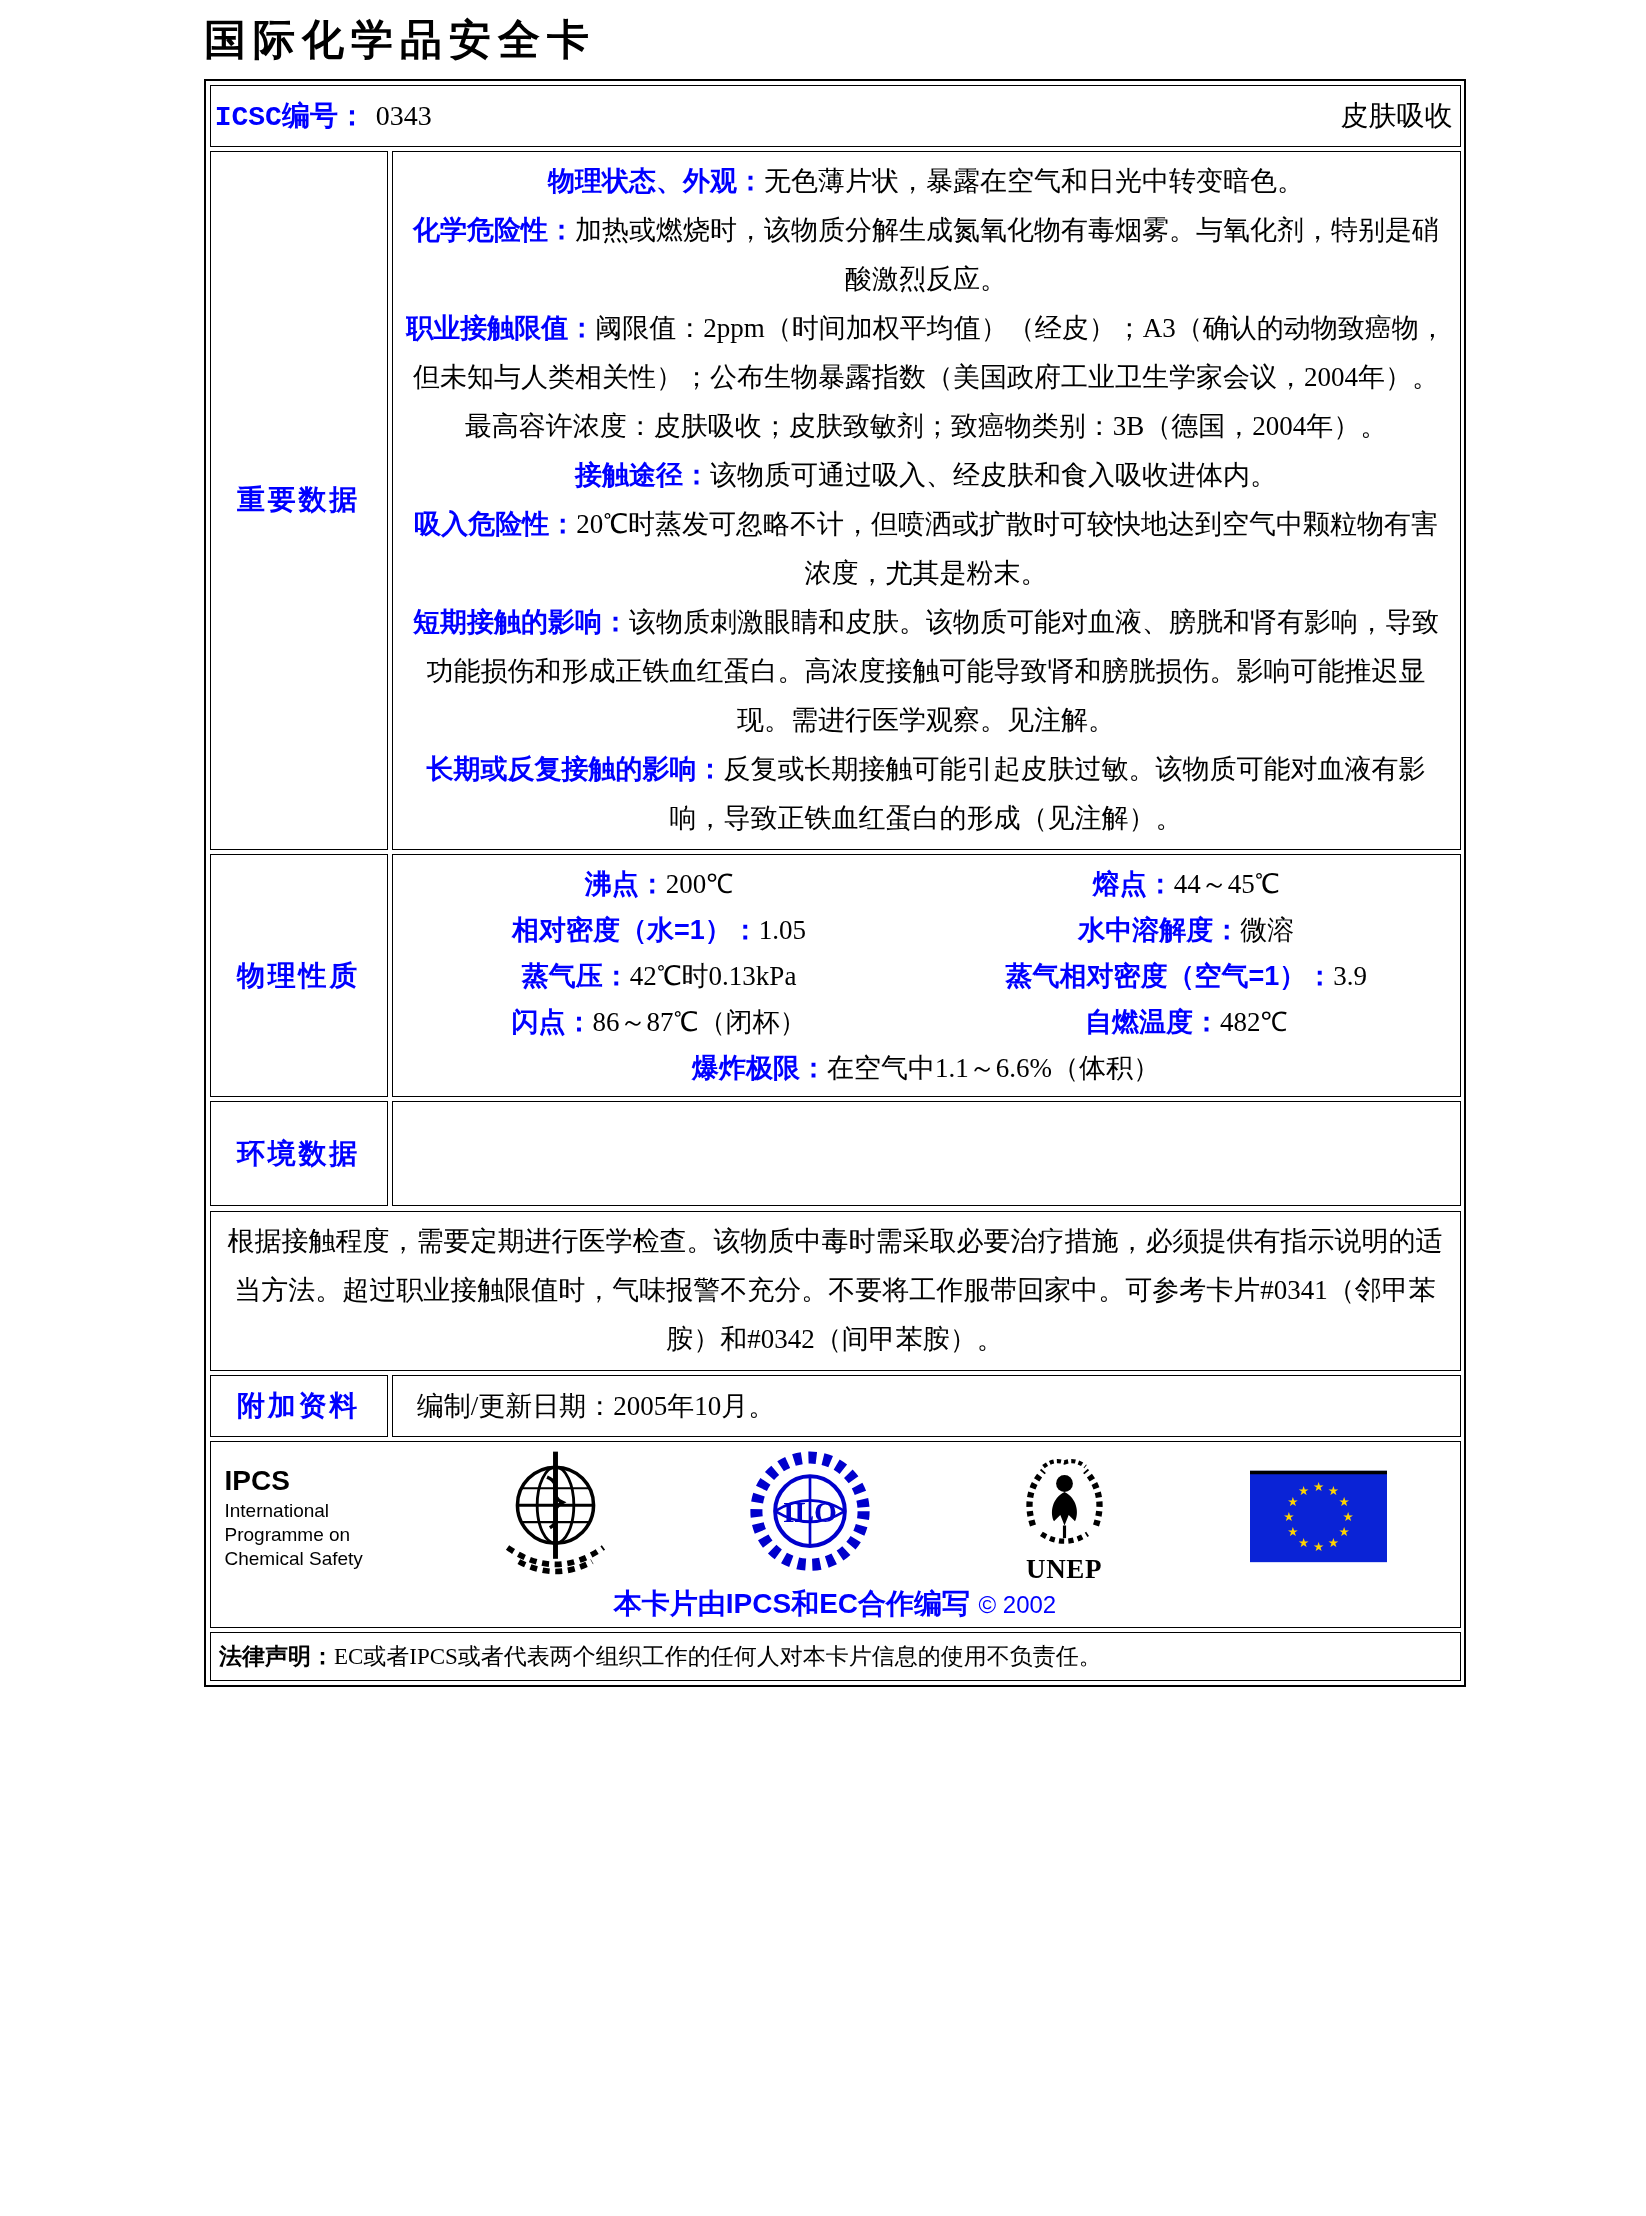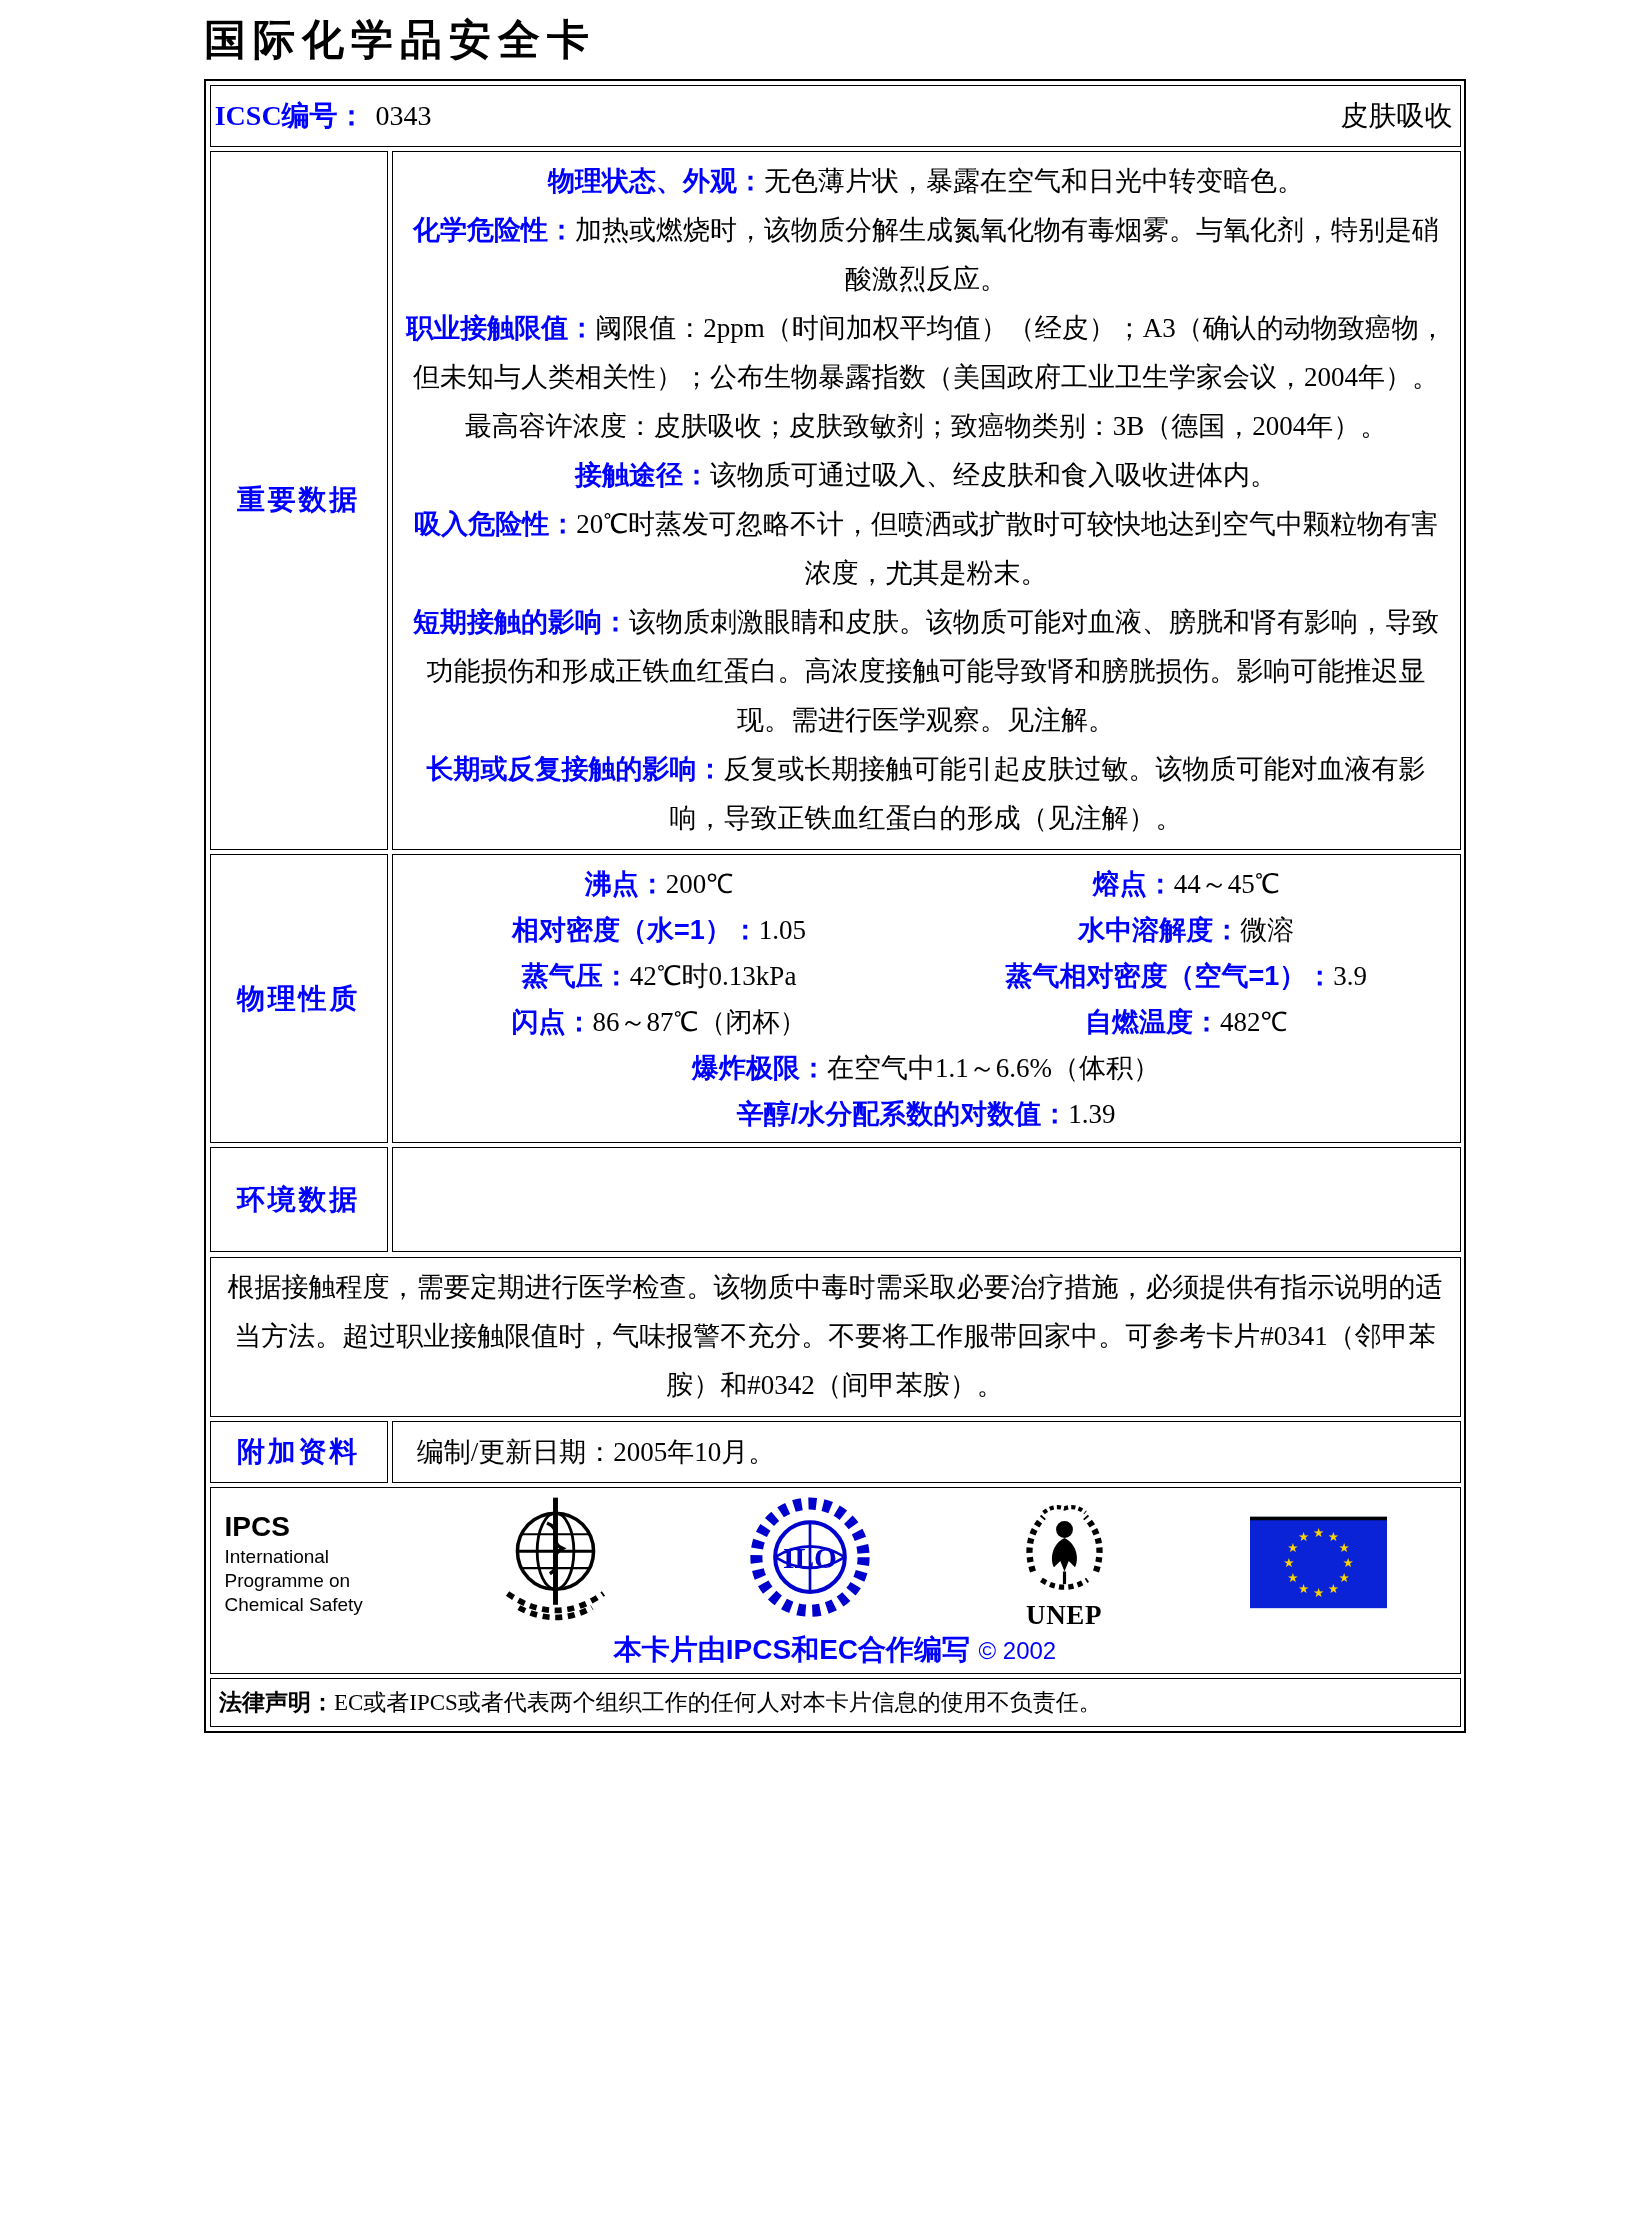--- a/index.html
+++ b/index.html
@@ -37,21 +37,21 @@
   }
   .header-cell{
     flex:1;
     min-height:62px;
     display:flex;align-items:center;justify-content:space-between;
     padding:0 7px 0 4.2px;
     font-size:28px;
   }
   .hdr-label{
     color:#0000ff;font-weight:bold;
-    font-family:Liberation Serif, serif;
+    font-family:Liberation Mono, monospace;
   }
   .hdr-num{color:#000;margin-left:9.8px;}
   .hdr-left{display:flex;align-items:center;}
   .chem-name{color:#000;}
   .label-cell{
     flex:0 0 178px;
     display:flex;align-items:center;justify-content:center;
     color:#0000ff;
     font-family:"Liberation Sans", sans-serif;
     font-weight:bold;
@@ -162,21 +162,20 @@
         <div class="prop-grid">
           <div><span class="blue-label">沸点：</span><span>200℃</span></div>
           <div><span class="blue-label">熔点：</span><span>44～45℃</span></div>
           <div><span class="blue-label">相对密度（水=1）：</span><span>1.05</span></div>
           <div><span class="blue-label">水中溶解度：</span><span>微溶</span></div>
           <div><span class="blue-label">蒸气压：</span><span>42℃时0.13kPa</span></div>
           <div><span class="blue-label">蒸气相对密度（空气=1）：</span><span>3.9</span></div>
           <div><span class="blue-label">闪点：</span><span>86～87℃（闭杯）</span></div>
           <div><span class="blue-label">自燃温度：</span><span>482℃</span></div>
           <div class="prop-wide"><span class="blue-label">爆炸极限：</span><span>在空气中1.1～6.6%（体积）</span></div>
-          <div class="prop-wide"><span class="blue-label">辛醇/水分配系数的对数值：</span><span>1.39</span></div>
         </div>
       </div>
     </div>
 
     <div class="row">
       <div class="cell label-cell">环境数据</div>
       <div class="cell content-cell env-cell"></div>
     </div>
 
     <div class="row">

